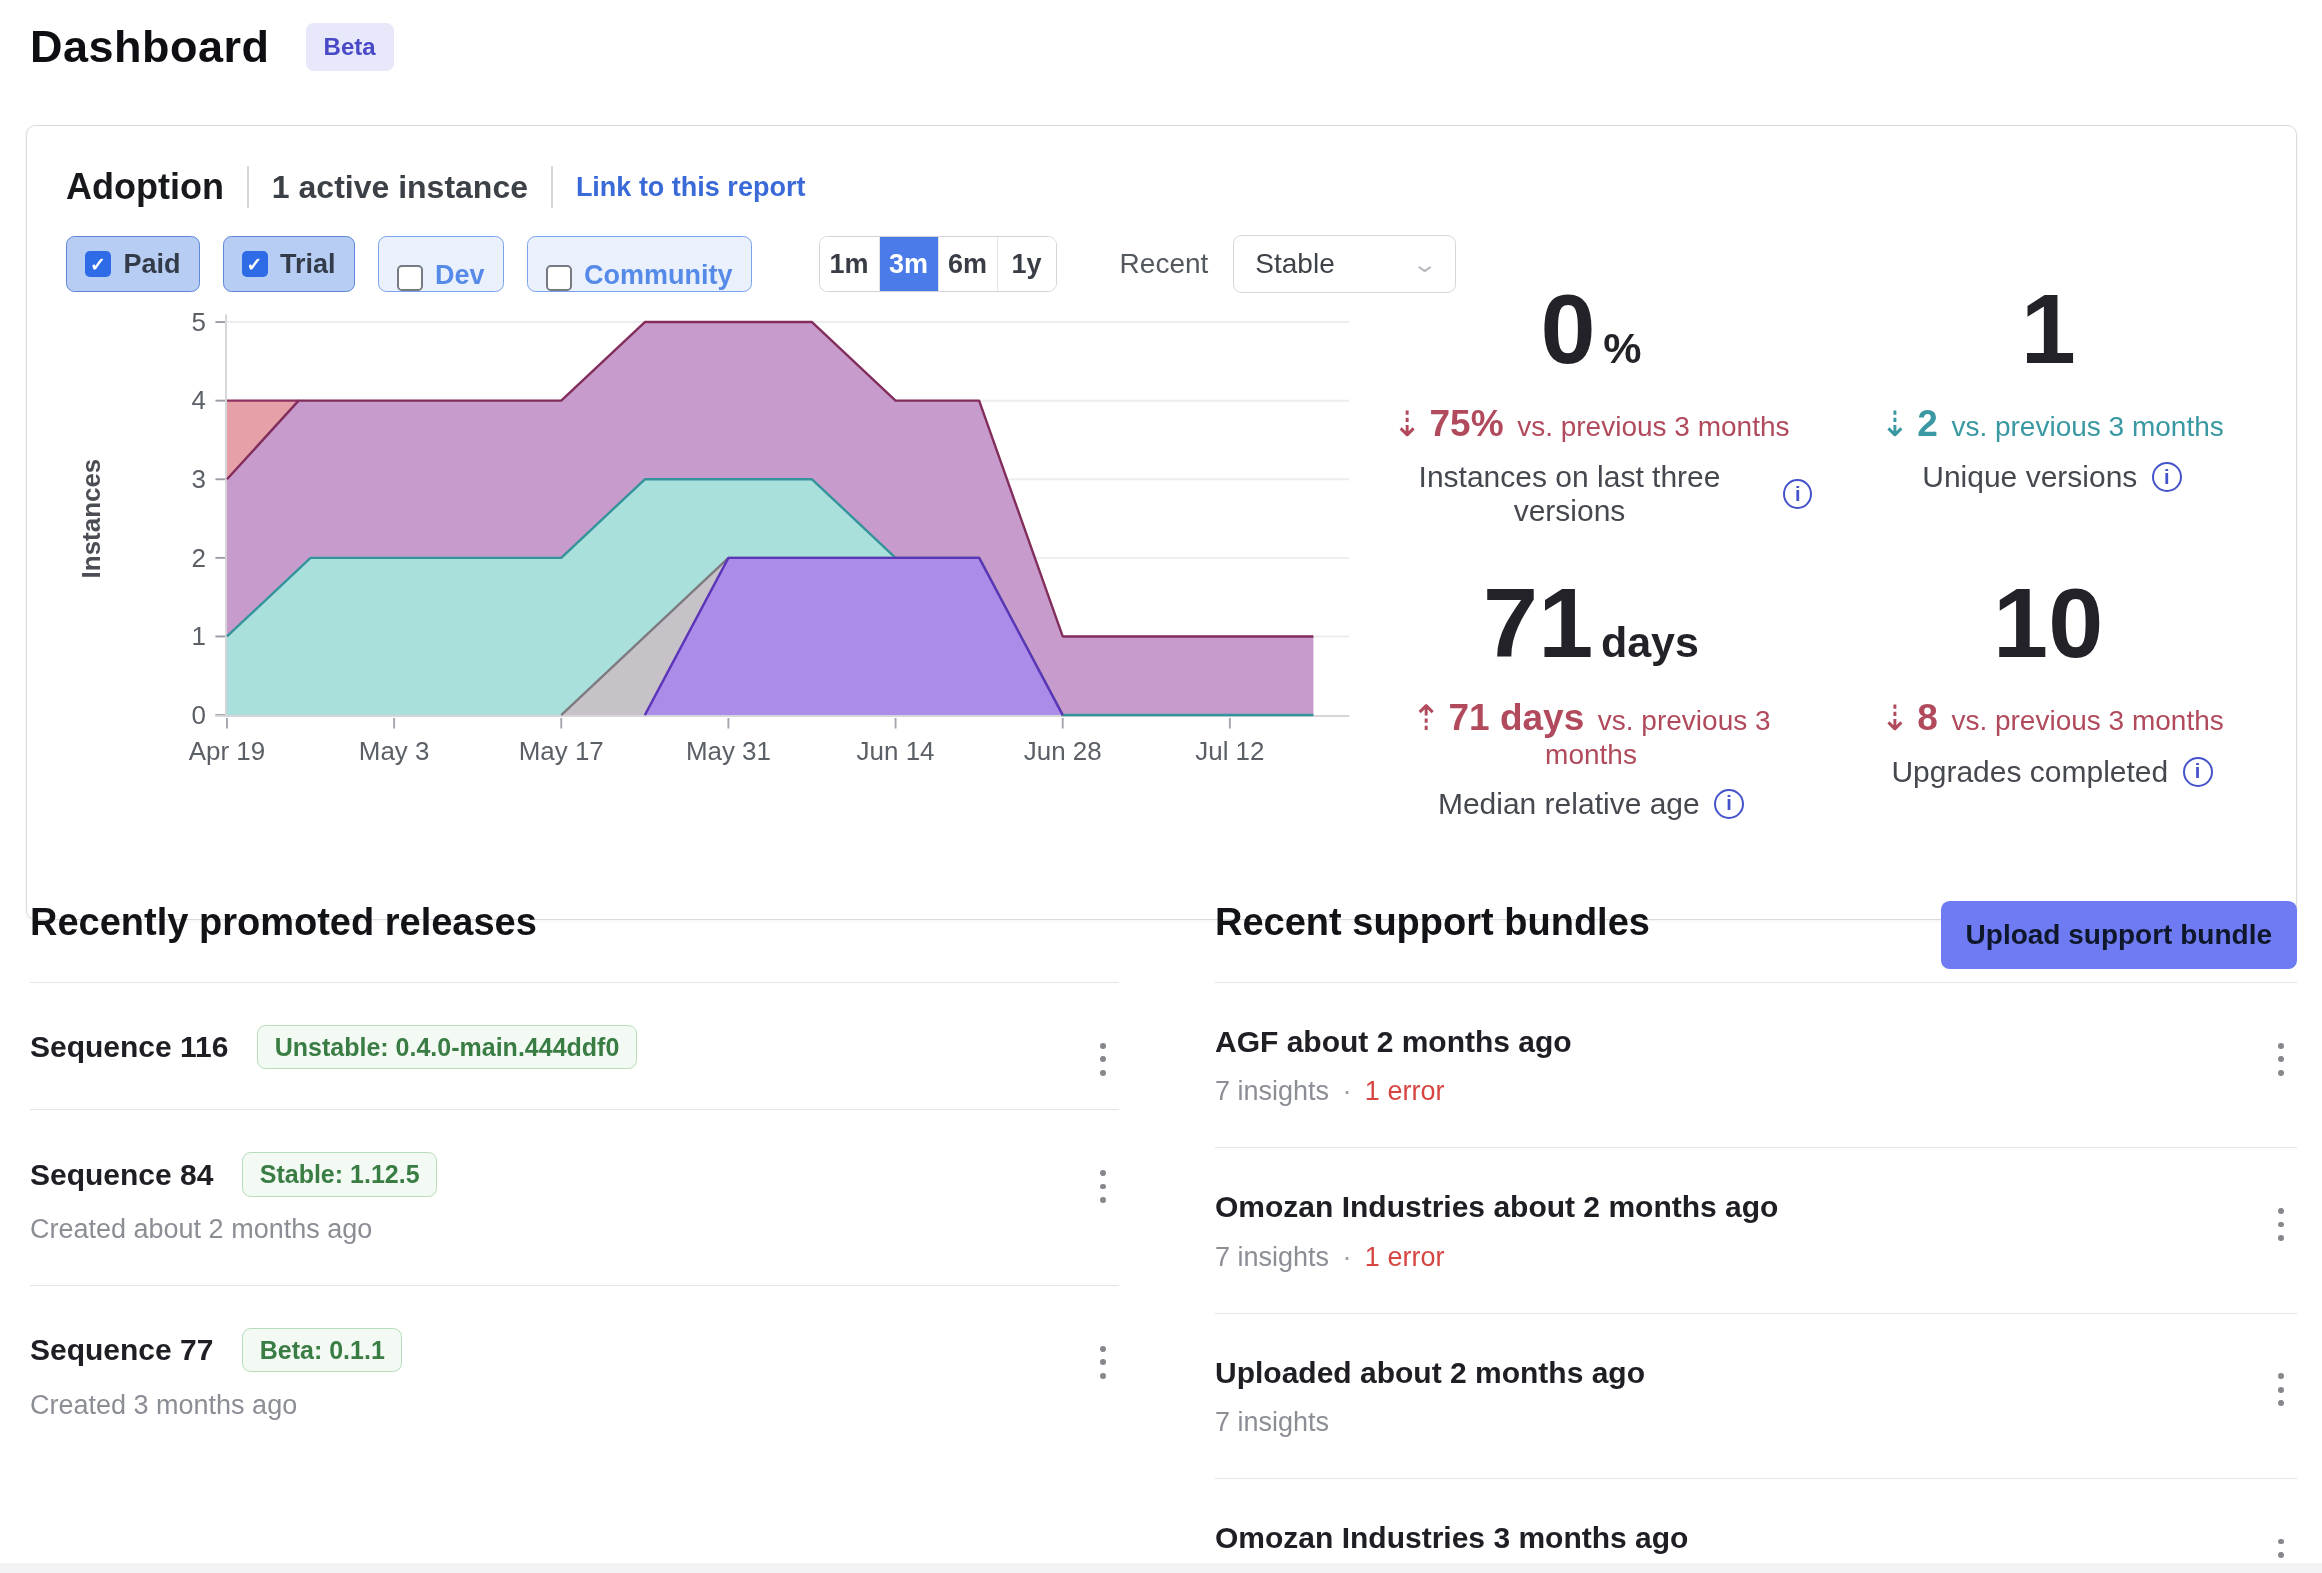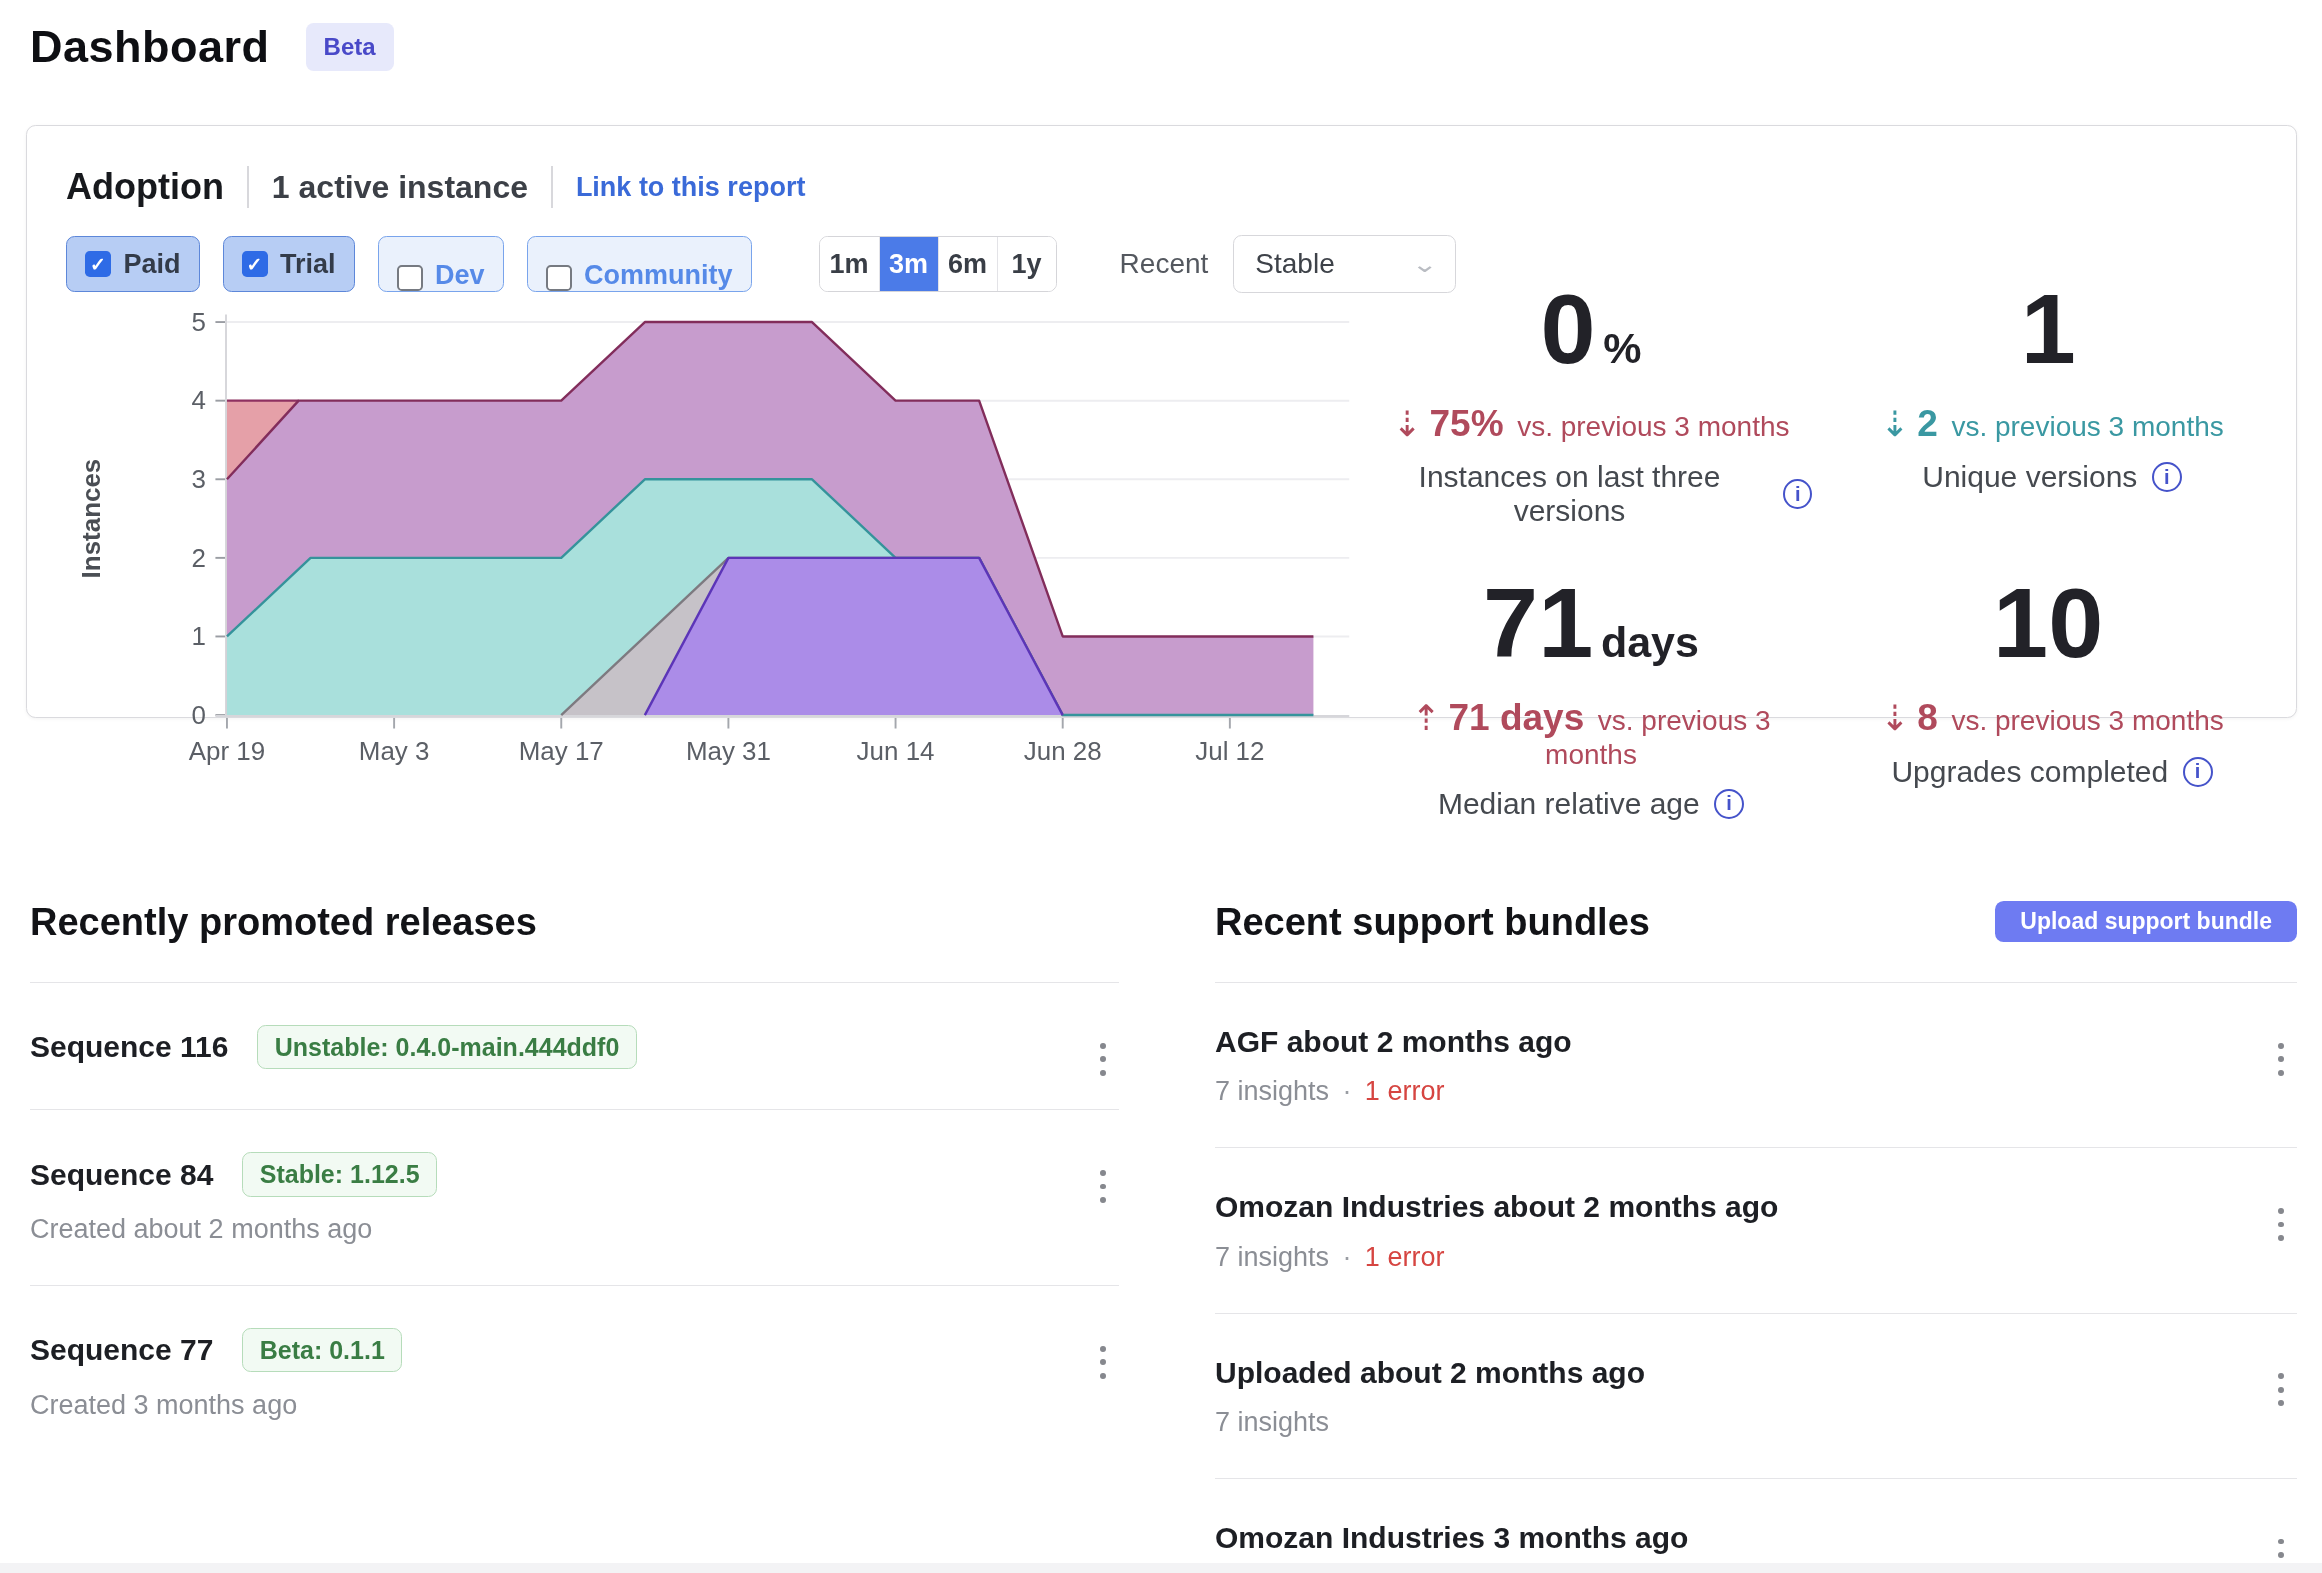--- a/index.html
+++ b/index.html
@@ -7,21 +7,21 @@
               font-family:"Liberation Sans", sans-serif; }
   .page { position:relative; width:2323px; height:1574px; background:#fff; }
 
   
   .top-header { position:absolute; left:30px; top:21px; display:flex; align-items:center; gap:36px; }
   .top-header h1 { font-size:45px; font-weight:800; color:#0e0f13; letter-spacing:0.5px; }
   .beta-badge { background:#e7e9fb; color:#4949c8; font-size:24px; font-weight:700;
                 padding:9.6px 18px; border-radius:7.7px; }
 
   
-  .card { position:absolute; left:26px; top:125px; width:2271px; height:593px; background:#fff;
+  .card { position:absolute; left:26px; top:125px; width:2271px; height:795px; background:#fff;
           border:1px solid #dadade; border-radius:9.6px; box-shadow:0 1px 3.8px rgba(0,0,0,.05); }
   .card-head { position:absolute; left:39px; top:40px; display:flex; align-items:center; gap:23px; }
   .card-head h2 { font-size:36px; font-weight:700; color:#17191d; }
   .vsep { width:1.9px; height:42px; background:#d8d8dc; }
   .subtitle { font-size:32px; font-weight:600; color:#3c4047; }
   .report-link { font-size:27px; font-weight:700; color:#3a6ad8; text-decoration:none; cursor:pointer; }
 
   .filter-row { position:absolute; left:39px; top:108px; height:60px; display:flex; align-items:center; }
   .chip { height:56px; border-radius:8.6px; padding:0 18px; display:flex; align-items:center;
           gap:12.5px; font-size:27px; font-weight:700; margin-right:23px; cursor:pointer; }
@@ -61,22 +61,22 @@
   .info { width:30px; height:30px; border:2.4px solid #4553ca; border-radius:50%; color:#4553ca;
           font-size:20px; font-weight:700; display:inline-flex; align-items:center;
           justify-content:center; cursor:pointer; font-style:normal; }
 
   
   .col { position:absolute; top:901px; }
   .col-releases { left:30px;  width:1089px; }
   .col-bundles  { left:1215px; width:1082px; }
   .col-head { display:flex; justify-content:space-between; height:60px; }
   .col-head h2 { font-size:38px; font-weight:700; color:#121317; }
-  .upload-btn { background:#6e7bf2; color:#ffffff; border:none; border-radius:8.6px; height:41px;
-                padding:0 25px; font-size:23px; font-weight:600; cursor:pointer; font-family:inherit; }
+  .upload-btn { background:#6e7bf2; color:#0f172a; border:none; border-radius:8.6px; height:68px;
+                padding:0 25px; font-size:28px; font-weight:600; cursor:pointer; font-family:inherit; }
   .col-divider { border-top:1px solid #e5e5e8; margin-top:21px; }
 
   .lrow { position:relative; padding:42px 0 40px 0; }
   .lrow.bordered { border-bottom:1px solid #e5e5e8; }
   .ltitle-line { display:flex; align-items:center; gap:29px; }
   .ltitle { font-size:30px; font-weight:700; color:#1d1f24; }
   .badge-green { font-size:25px; font-weight:600; color:#3a7d44; background:#f2faf3;
                  border:1.9px solid #b6dcba; border-radius:8.6px; padding:6.7px 16.3px; }
   .lmeta { margin-top:17.3px; font-size:27px; color:#8b8e95; display:flex; align-items:center; }
   .dotsep { color:#9a9da3; margin:0 13.4px; font-size:27px; }

